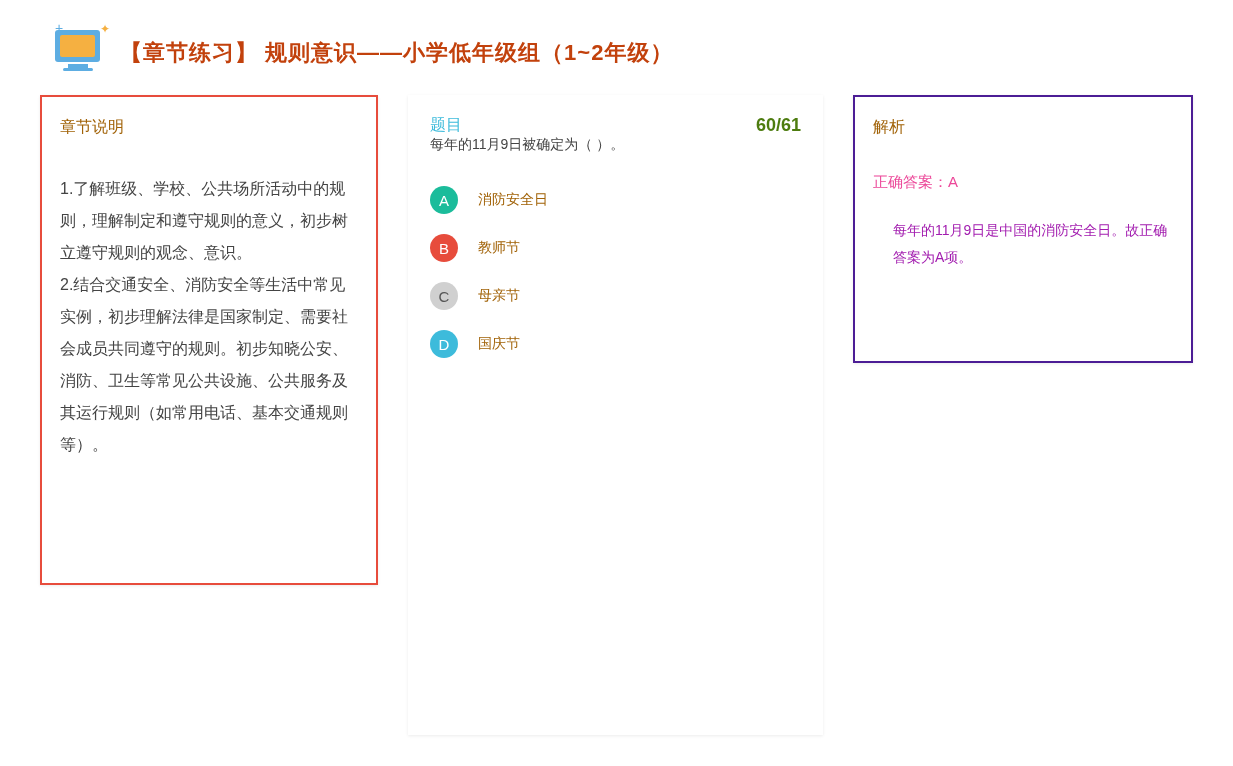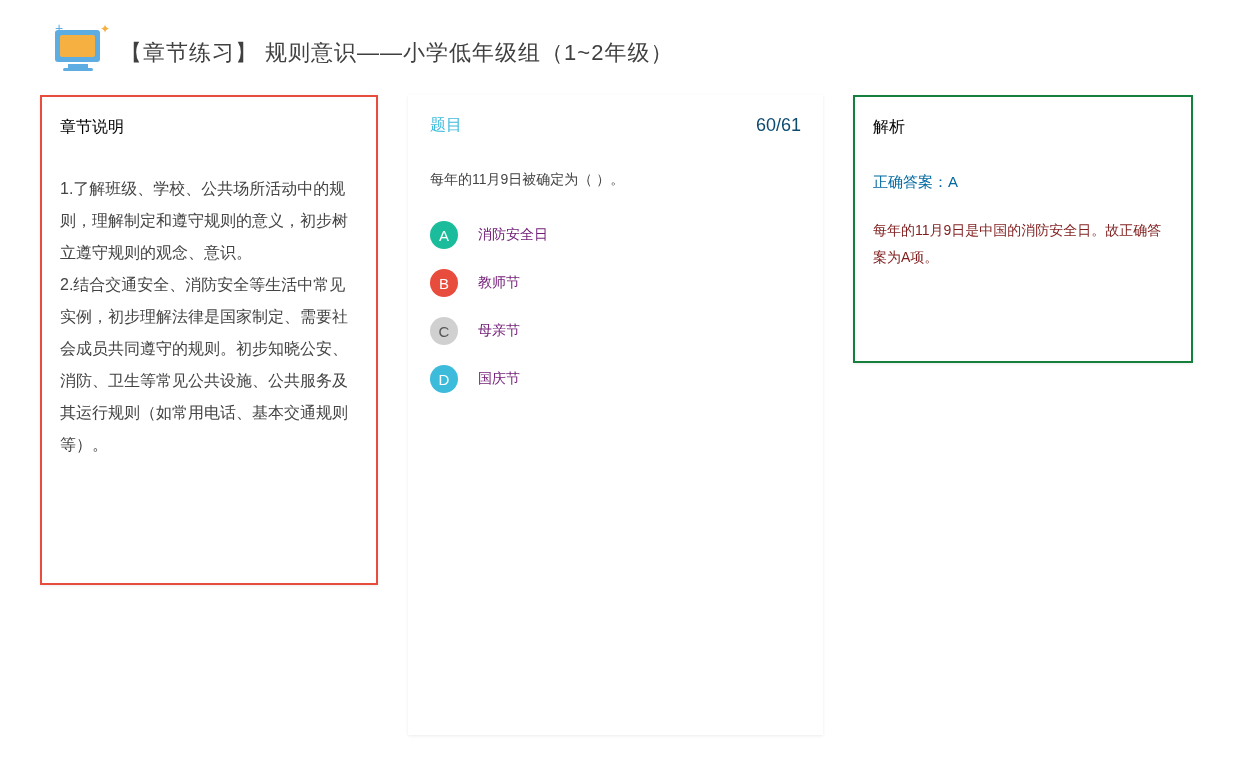--- a/index.html
+++ b/index.html
@@ -66,22 +66,22 @@
     }
     .accent-plus {
       position: absolute;
       top: -10px;
       left: 5px;
       color: #5dade2;
       font-size: 14px;
     }
     .page-title {
       font-size: 22px;
-      font-weight: normal;
-      color: #404040;
+      font-weight: bold;
+      color: #c2410c;
       letter-spacing: 1px;
     }
     .content {
       display: flex;
       gap: 30px;
       align-items: flex-start;
     }
     .panel {
       background: #fff;
     }
@@ -96,43 +96,42 @@
       flex: 1;
       min-width: 392px;
       height: 640px;
       box-shadow: 0 1px 3px rgba(0,0,0,0.08);
       padding: 20px 22px;
       position: relative;
     }
     .panel-right {
       width: 340px;
       height: 268px;
-      border: 2px solid #15803d;
+      border: 2px solid #4c1d95;
       padding: 20px 18px;
       box-shadow: 0 1px 3px rgba(0,0,0,0.08);
     }
     .section-title {
-      color: #000000;
+      color: #a16207;
       font-size: 16px;
       margin-bottom: 35px;
     }
     .question-header {
       display: flex;
       justify-content: space-between;
       align-items: flex-end;
-      margin-bottom: 35px;
     }
     .question-title {
       color: #3dbbdb;
       font-size: 16px;
     }
     .question-counter {
-      color: #0c4a6e;
+      color: #4d7c0f;
       font-size: 18px;
-      font-weight: normal;
+      font-weight: bold;
     }
     .description-text {
       font-size: 16px;
       color: #444;
       line-height: 2;
     }
     .question-text {
       font-size: 14px;
       color: #444;
       margin-bottom: 32px;
@@ -158,31 +157,32 @@
       font-size: 15px;
       color: #fff;
       flex-shrink: 0;
     }
     .badge-a { background: #1bbc9b; }
     .badge-b { background: #e74c3c; }
     .badge-c { background: #d0d0d0; color: #555; }
     .badge-d { background: #3dbbdb; }
     .option-text {
       font-size: 14px;
-      color: #701a75;
+      color: #a16207;
     }
     .correct-answer {
-      color: #0369a1;
+      color: #ec4899;
       font-size: 15px;
       margin-bottom: 25px;
     }
     .analysis-text {
       font-size: 14px;
-      color: #7f1d1d;
+      color: #a21caf;
       line-height: 1.9;
+      margin-left: 20px;
     }
     .nav-buttons {
       position: absolute;
       bottom: -60px;
       left: 0;
       right: 0;
       display: flex;
       justify-content: space-around;
       padding: 0 30px;
     }

